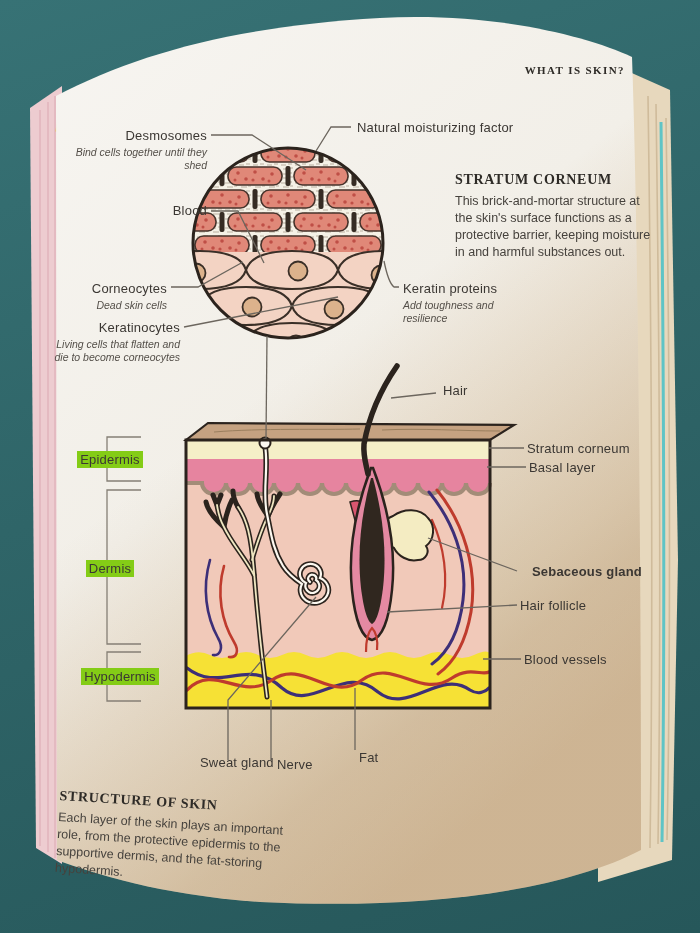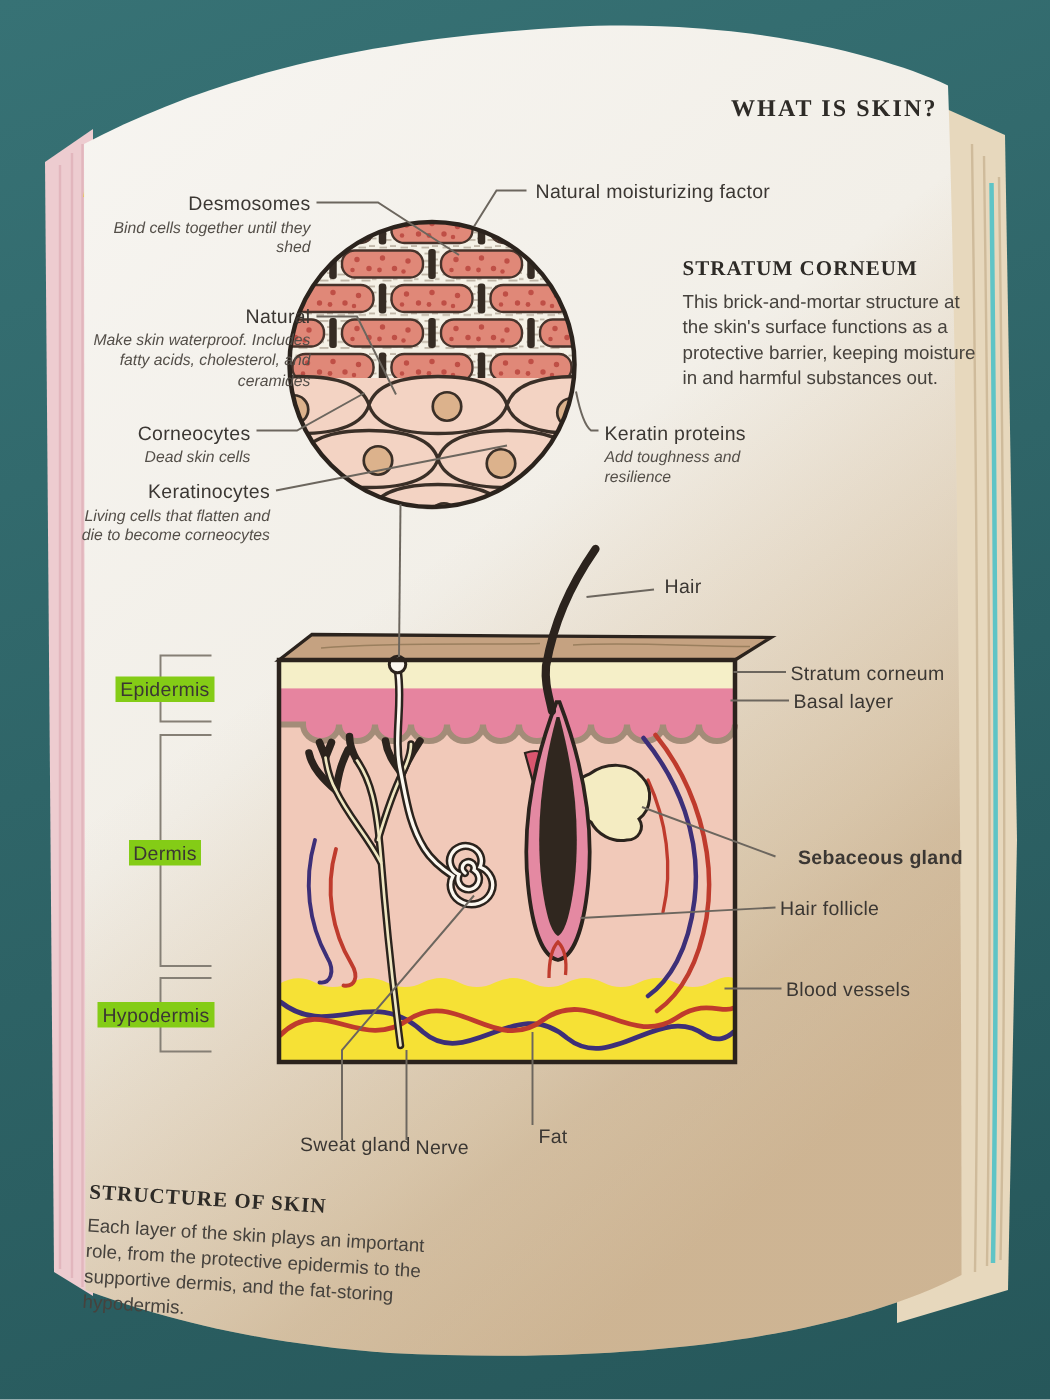--- a/index.html
+++ b/index.html
@@ -9,21 +9,21 @@
   .stage{position:relative;width:700px;height:933px;}
   svg.art{position:absolute;left:0;top:0;z-index:1;}
   .lblbox{position:absolute;z-index:2;color:#45413c;}
   .lbl{font-size:13px;letter-spacing:.2px;color:#3b3733;line-height:1.2;}
   .sub{font-size:10.5px;font-style:italic;color:#544f49;line-height:1.3;margin-top:2px;}
   .serif-title{font-family:"Liberation Serif",serif;font-weight:600;color:#2e2b27;}
   .para{font-size:12.5px;color:#46423d;line-height:1.36;margin-top:5px;}
   .right{text-align:right;}
   .center{text-align:center;}
   .mask{background:#84cc16;padding:1px 3px;}
-  .page-title{font-size:16px;letter-spacing:1.4px;}
+  .page-title{font-size:11px;letter-spacing:1.4px;}
   .sec-title{font-size:14px;letter-spacing:.7px;}
 </style>
 </head>
 <body>
 
 <div class="stage">
 
 <svg class="art" width="700" height="933" viewBox="0 0 700 933">
   <defs>
     <linearGradient id="pageGrad" x1="0" y1="0" x2="0.55" y2="1">
@@ -251,22 +251,21 @@
 <div class="lblbox right" style="left:415px;top:64px;width:210px;">
   <div class="serif-title page-title">WHAT IS SKIN?</div>
 </div>
 
 <div class="lblbox right" style="left:57px;top:128px;width:150px;">
   <div class="lbl">Desmosomes</div>
   <div class="sub">Bind cells together until they shed</div>
 </div>
 
 <div class="lblbox right" style="left:40px;top:203px;width:167px;">
-  <div class="lbl">Natural</div>
-  <div class="sub">Make skin waterproof. Includes fatty acids, cholesterol, and ceramides</div>
+  <div class="lbl">Blood</div>
 </div>
 
 <div class="lblbox right" style="left:47px;top:281px;width:120px;">
   <div class="lbl">Corneocytes</div>
   <div class="sub">Dead skin cells</div>
 </div>
 
 <div class="lblbox right" style="left:48px;top:320px;width:132px;">
   <div class="lbl">Keratinocytes</div>
   <div class="sub">Living cells that flatten and die to become corneocytes</div>
@@ -292,21 +291,21 @@
 <div class="lblbox lbl" style="left:532px;top:564px;font-weight:bold;">Sebaceous gland</div>
 <div class="lblbox lbl" style="left:520px;top:598px;text-align:right;">Hair follicle</div>
 <div class="lblbox lbl" style="left:524px;top:652px;">Blood vessels</div>
 
 <div class="lblbox lbl center" style="left:70px;top:452px;width:80px;">
   <span class="mask">Epidermis</span>
 </div>
 <div class="lblbox lbl center" style="left:70px;top:561px;width:80px;">
   <span class="mask">Dermis</span>
 </div>
-<div class="lblbox lbl center" style="left:56px;top:669px;width:96px;">
+<div class="lblbox lbl center" style="left:72px;top:669px;width:96px;">
   <span class="mask">Hypodermis</span>
 </div>
 
 <div class="lblbox lbl" style="left:160px;top:755px;margin-left:40px;">Sweat gland</div>
 <div class="lblbox lbl" style="left:277px;top:757px;">Nerve</div>
 <div class="lblbox lbl" style="left:359px;top:750px;">Fat</div>
 
 <div class="lblbox" style="left:60px;top:788px;width:228px;transform:rotate(3.5deg);transform-origin:0 0;">
   <div class="serif-title sec-title">STRUCTURE OF SKIN</div>
   <div class="para">Each layer of the skin plays an important role, from the protective epidermis to the supportive dermis, and the fat-storing hypodermis.</div>

